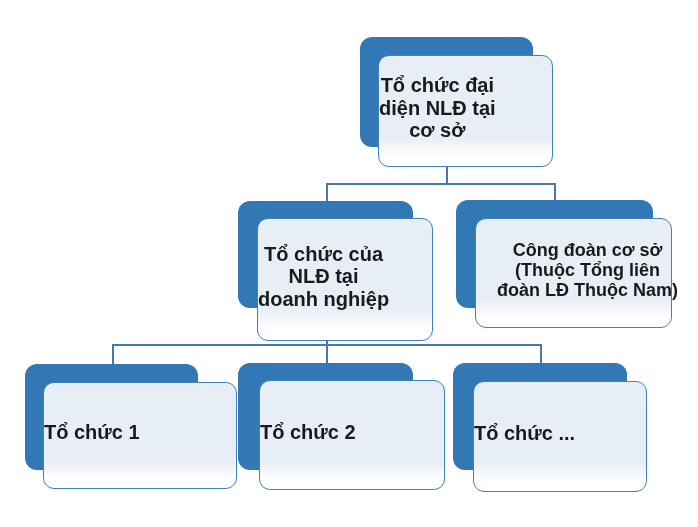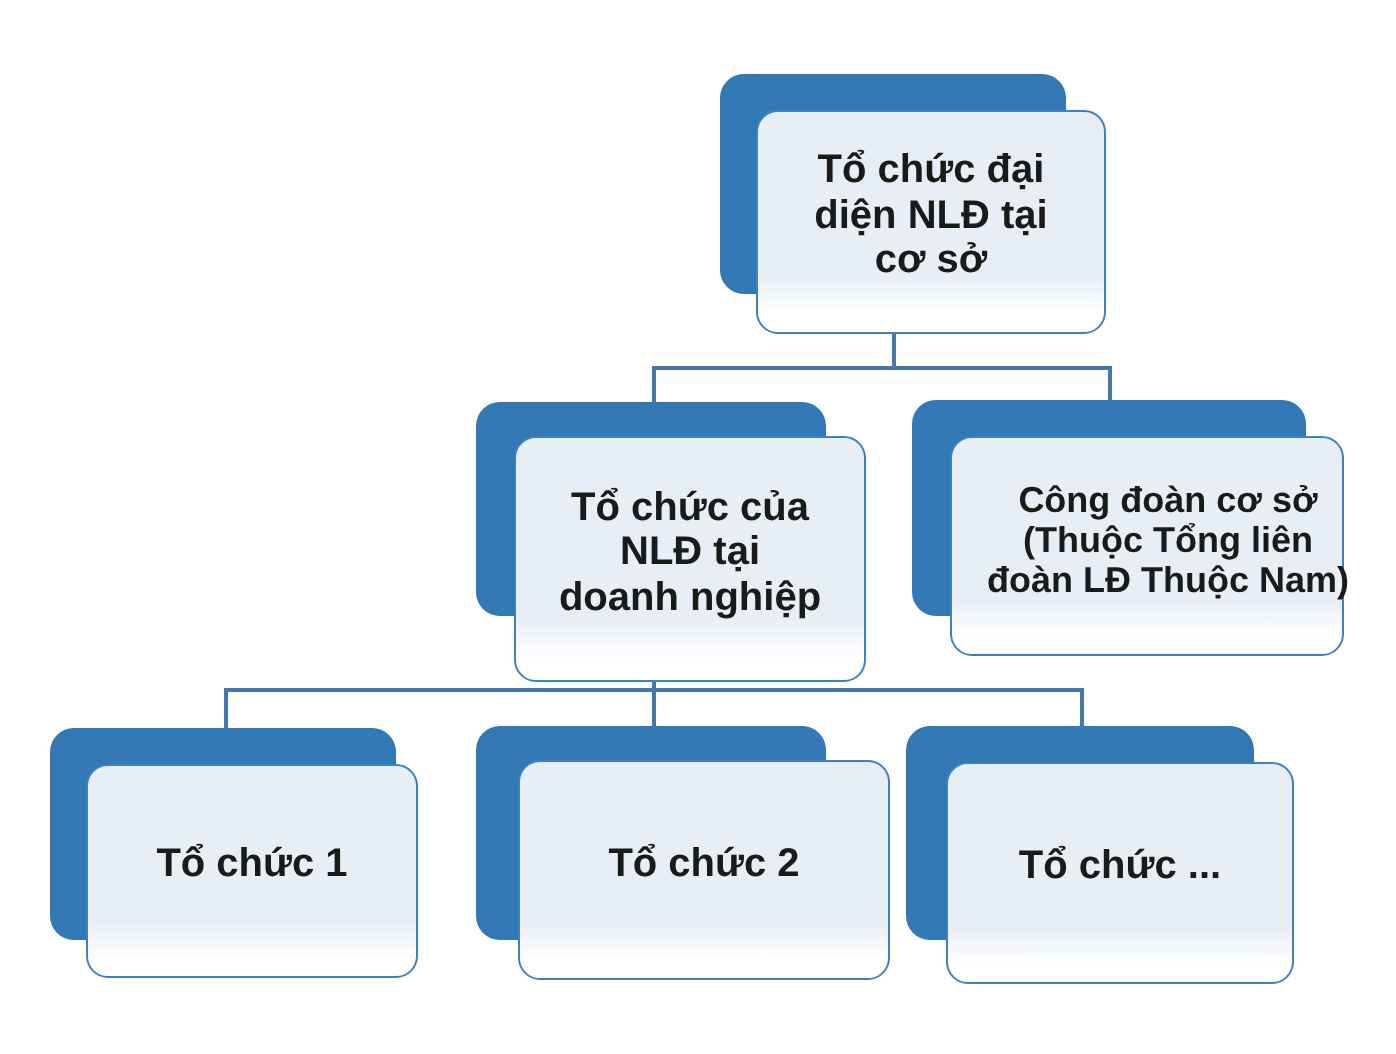--- a/index.html
+++ b/index.html
@@ -31,21 +31,20 @@
   .front {
     position: absolute;
     border: 1.5px solid var(--front_border, #4081bd);
     border-radius: 11px;
     background: linear-gradient(180deg,
       var(--front_fill_top, #e8eef6) 0%,
       var(--front_fill_top, #e8eef6) 74%,
       var(--front_fill_bottom, #ffffff) 92%);
     display: flex;
     align-items: center;
-    justify-content: center;
     box-sizing: border-box;
   }
   .label {
     text-align: center;
     font-weight: bold;
     color: var(--text, #1a1a1a);
     font-size: 20px;
     line-height: 1.12;
     white-space: nowrap;
     padding-bottom: 6px;
@@ -96,21 +95,21 @@
       <div class="label small">
         <span>Công đoàn cơ sở</span>
         <span>(Thuộc Tổng liên</span>
         <span>đoàn LĐ Thuộc Nam)</span>
       </div>
     </div>
   </div>
 
   <div>
     <div class="back" style="left:25px; top:364px; width:173px; height:106px"></div>
-    <div class="front" style="left:43px; top:382px; width:166px; height:107px">
+    <div class="front" style="left:43px; top:382px; width:194px; height:107px">
       <div class="label">
         <span>Tổ chức 1</span>
       </div>
     </div>
   </div>
 
   <div>
     <div class="back" style="left:238px; top:363px; width:175px; height:107px"></div>
     <div class="front" style="left:259px; top:380px; width:186px; height:110px">
       <div class="label">

